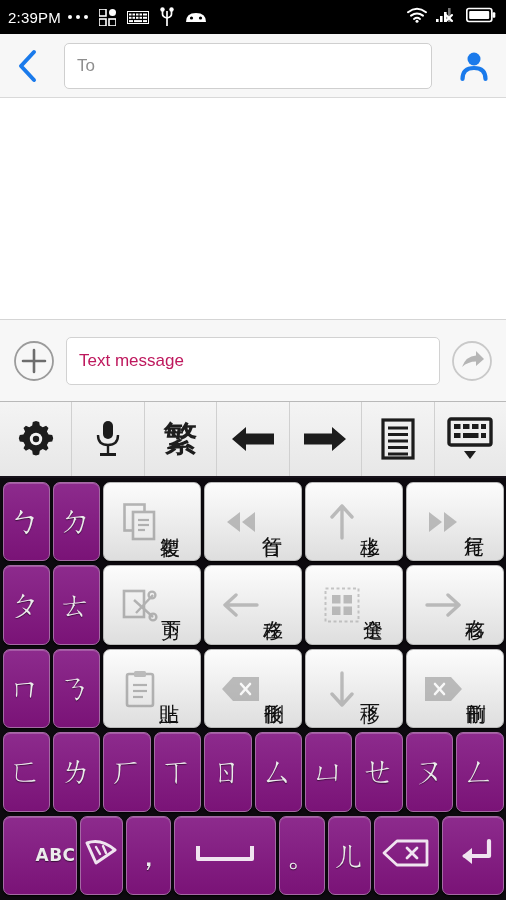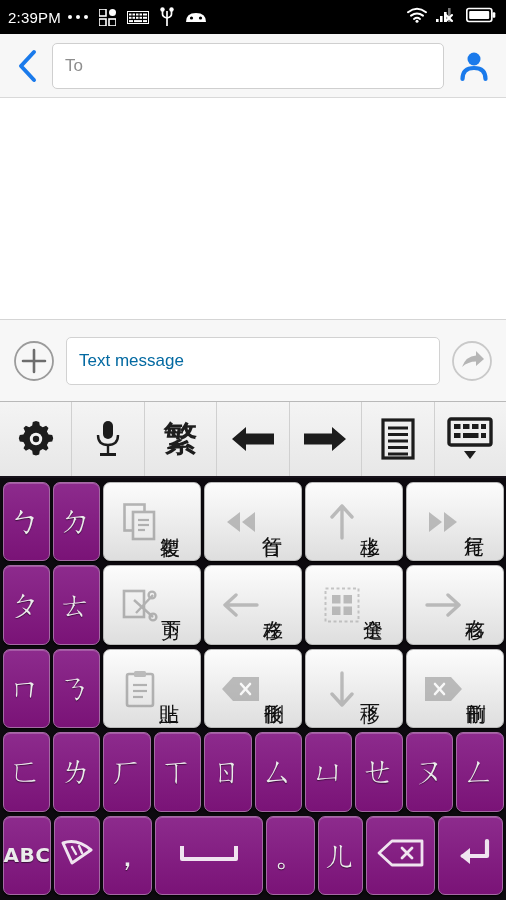--- a/index.html
+++ b/index.html
@@ -17,21 +17,21 @@
   }
   .sb-time { font-size: 15px; letter-spacing: .2px; margin-right: 7px; }
   .sb-dots { display: flex; gap: 4px; margin-right: 11px; }
   .sb-dots i { width: 4px; height: 4px; background: #fff; border-radius: 50%; display: block; }
   .sb-ico { margin-right: 11px; display: flex; align-items: center; }
   .sb-right { margin-left: auto; display: flex; align-items: center; gap: 8px; padding-right: 2px; }
 
   
   .tobar {
     height: 64px; background: #f7f7f7; border-bottom: 1px solid #d9d9d9;
-    display: flex; align-items: center; padding: 0 12px; gap: 10px;
+    display: flex; align-items: center; padding: 0 12px; gap: 22px;
   }
   .back-chevron { width: 30px; display: flex; justify-content: center; cursor: pointer; }
   .to-field {
     flex: 1; height: 46px; background: #fff; border: 1px solid #cfcfcf; border-radius: 5px;
     display: flex; align-items: center; padding: 0 12px;
   }
   .to-field span { color: #8e8e8e; font-size: 17px; }
   .contact-ico { width: 40px; display: flex; justify-content: center; cursor: pointer; }
 
   
@@ -40,21 +40,21 @@
   
   .compose {
     height: 82px; background: #f7f7f7; border-bottom: 1px solid #b9b9b9;
     display: flex; align-items: center; padding: 0 12px; gap: 10px;
   }
   .plus-btn { width: 44px; height: 44px; cursor: pointer; flex: none; }
   .msg-field {
     flex: 1; height: 48px; background: #fff; border: 1px solid #d2d2d2; border-radius: 5px;
     display: flex; align-items: center; padding: 0 12px;
   }
-  .msg-field span { color: #0369a1; font-size: 17px; }
+  .msg-field span { color: #be185d; font-size: 17px; }
   .send-btn { width: 44px; height: 44px; cursor: pointer; flex: none; }
 
   
   .kbtoolbar {
     height: 76px; display: flex;
     background: linear-gradient(#f4f4f4, #e7e7e7);
     border-bottom: 2px solid #17121a;
   }
   .tb-btn {
     flex: 1; display: flex; align-items: center; justify-content: center;
@@ -78,21 +78,21 @@
   .kp {
     background: linear-gradient(#8d2b8d, #7a1377);
     border: 1px solid #a46aa4;
     box-shadow: inset 0 1px 0 rgba(255,255,255,.22), 0 1px 2px #000;
     color: #ececec;
   }
   .kp .glyph {
     font-size: 31px; font-family: "DejaVu Sans", sans-serif;
     text-shadow: 0 1px 1px rgba(0,0,0,.55); line-height: 1;
   }
-  .kp .glyph-sm { font-size: 20px; font-weight: bold; letter-spacing: .5px; }
+  .kp .glyph-sm { font-size: 17px; font-weight: bold; letter-spacing: .5px; padding-left: 32px; }
   
   .kw {
     background: linear-gradient(#fcfcfc, #dedede);
     border: 1px solid #b8b8b8;
     box-shadow: 0 1px 2px #000;
     color: #121212;
     padding: 0 5px; gap: 4px;
   }
   .kw .kicon { flex: none; display: flex; align-items: center; justify-content: center; opacity: .62; }
   .kw .klabel {

